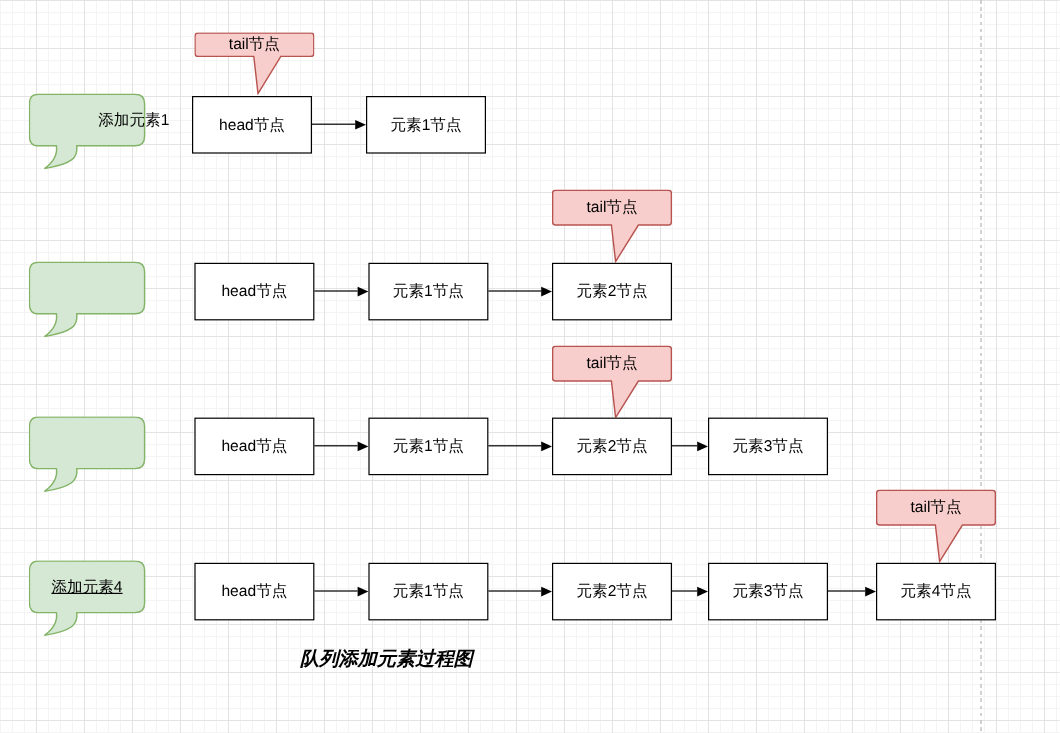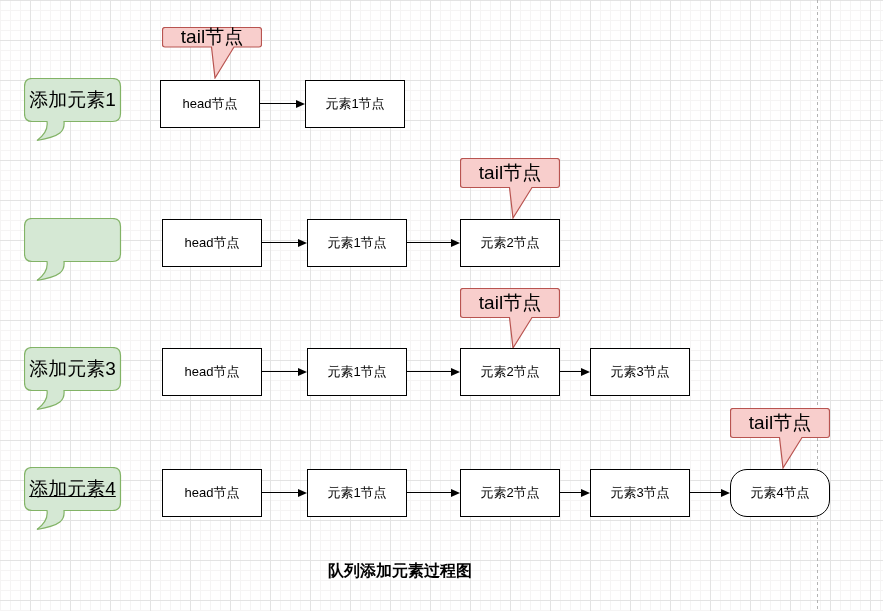--- a/index.html
+++ b/index.html
@@ -29,39 +29,39 @@
     content:""; position:absolute; left:100%; top:-3.5px; width:0; height:0;
     border-left:9px solid #000; border-top:4px solid transparent; border-bottom:4px solid transparent;
   }
   .callout{position:absolute;}
   .callout svg{display:block;}
   .green-shape{fill:#d5e8d4; stroke:#82b366; stroke-width:1.2;}
   .pink-shape{fill:#f8cecc; stroke:#b85450; stroke-width:1.2;}
   .callout-label{
     position:absolute; left:0; top:0;
     display:flex; align-items:center; justify-content:center;
-    font-size:19px; color:#000; white-space:nowrap;
+    font-size:13px; color:#000; white-space:nowrap;
   }
   .title{
-    position:absolute; left:250px; top:561px; width:300px; text-align:center;
-    font-size:16px; font-weight:bold; color:#000;
+    position:absolute; left:250px; top:539px; width:300px; 
+    font-size:16px; font-weight:bold; color:#000;font-style:italic;
   }
 </style>
 </head>
 <body>
 
 <div class="canvas">
 
   <div class="page-break"></div>
 
   <div class="callout" style="left:24px; top:78px;">
     <svg width="100" height="66" viewBox="0 0 100 66">
       <path class="green-shape" d="M8,0.5 H88.5 Q96.5,0.5 96.5,8.5 V35.5 Q96.5,43.5 88.5,43.5 H40 C41,53 37,58.5 13,62.5 C22,56 24,50 23,43.5 H8 Q0.5,43.5 0.5,35.5 V8.5 Q0.5,0.5 8,0.5 Z"></path>
     </svg>
-    <span class="callout-label" style="width:97px; height:44px;">添加元素1</span>
+    <span class="callout-label" style="width:97px; height:44px;margin-left:39px;">添加元素1</span>
   </div>
 
   <div class="callout" style="left:162px; top:27px;">
     <svg width="100" height="52" viewBox="0 0 100 52">
       <path class="pink-shape" d="M3,0.5 H97 Q99.5,0.5 99.5,3 V17.5 Q99.5,20 97,20 H72 L53,51 L49.5,20 H3 Q0.5,20 0.5,17.5 V3 Q0.5,0.5 3,0.5 Z"></path>
     </svg>
     <span class="callout-label" style="width:100px; height:20px;">tail节点</span>
   </div>
 
   <div class="node" style="left:160px; top:80px;">
@@ -94,21 +94,20 @@
   </div>
   <div class="arrow" style="left:407px; top:242px; width:44px;"></div>
   <div class="node" style="left:460px; top:219px;">
     <span>元素2节点</span>
   </div>
 
   <div class="callout" style="left:24px; top:347px;">
     <svg width="100" height="66" viewBox="0 0 100 66">
       <path class="green-shape" d="M8,0.5 H88.5 Q96.5,0.5 96.5,8.5 V35.5 Q96.5,43.5 88.5,43.5 H40 C41,53 37,58.5 13,62.5 C22,56 24,50 23,43.5 H8 Q0.5,43.5 0.5,35.5 V8.5 Q0.5,0.5 8,0.5 Z"></path>
     </svg>
-    <span class="callout-label" style="width:97px; height:44px;">添加元素3</span>
   </div>
 
   <div class="callout" style="left:460px; top:288px;">
     <svg width="100" height="61" viewBox="0 0 100 61">
       <path class="pink-shape" d="M3,0.5 H97 Q99.5,0.5 99.5,3 V27 Q99.5,29.5 97,29.5 H72 L53,60 L49.5,29.5 H3 Q0.5,29.5 0.5,27 V3 Q0.5,0.5 3,0.5 Z"></path>
     </svg>
     <span class="callout-label" style="width:100px; height:30px;">tail节点</span>
   </div>
 
   <div class="node" style="left:162px; top:348px;">
@@ -150,19 +149,19 @@
   </div>
   <div class="arrow" style="left:407px; top:492px; width:44px;"></div>
   <div class="node" style="left:460px; top:469px;">
     <span>元素2节点</span>
   </div>
   <div class="arrow" style="left:560px; top:492px; width:21px;"></div>
   <div class="node" style="left:590px; top:469px;">
     <span>元素3节点</span>
   </div>
   <div class="arrow" style="left:690px; top:492px; width:31px;"></div>
-  <div class="node" style="left:730px; top:469px;border-radius:17px;">
+  <div class="node" style="left:730px; top:469px;">
     <span>元素4节点</span>
   </div>
 
   <div class="title">队列添加元素过程图</div>
 
 </div>
 
 </body></html>

